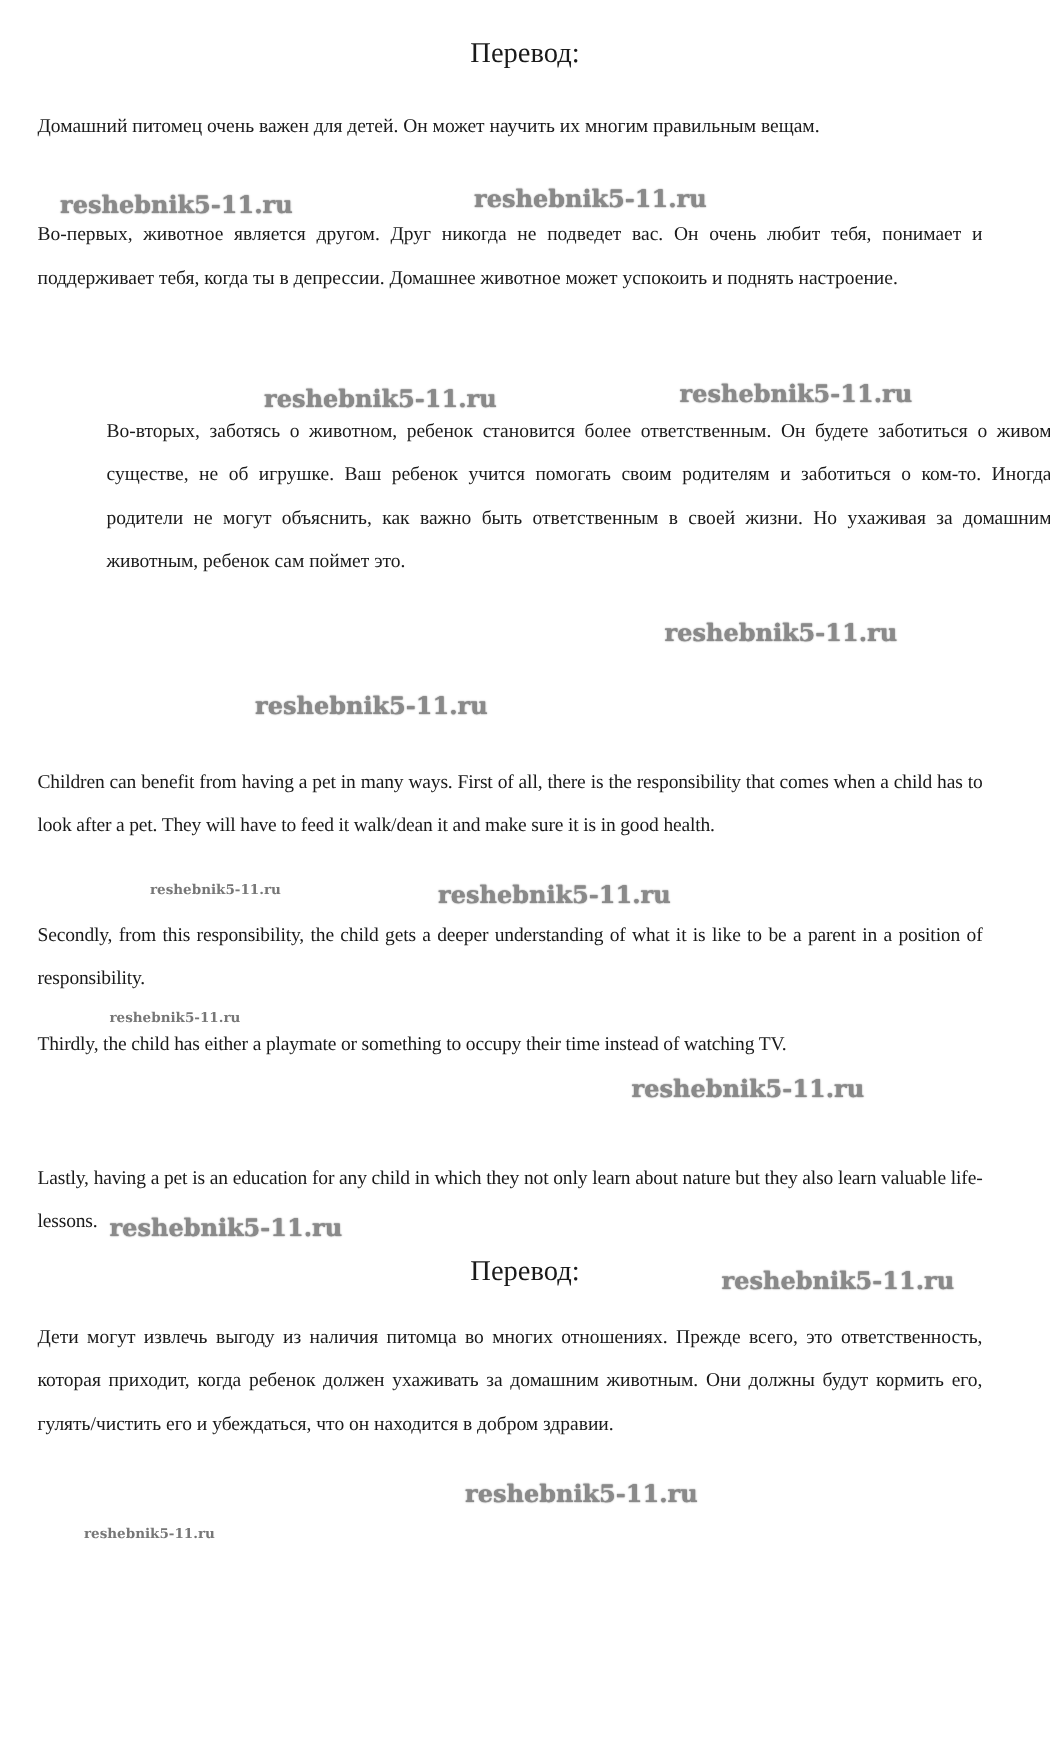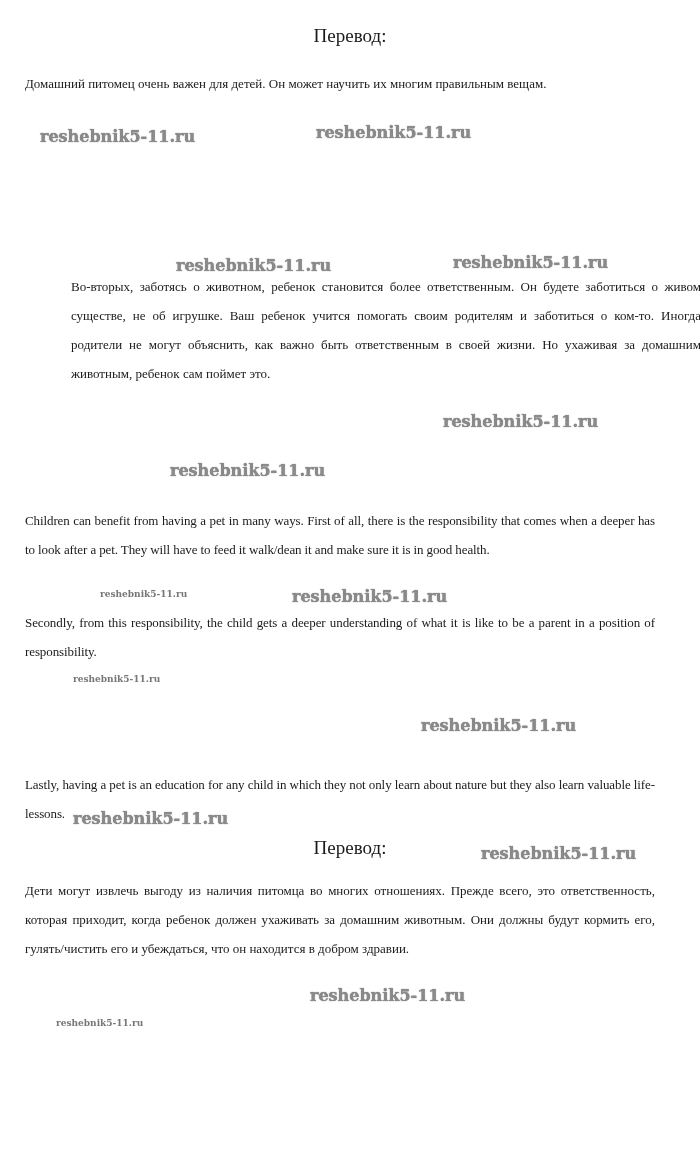--- a/index.html
+++ b/index.html
@@ -27,24 +27,26 @@
     .wm.small { font-size: 9px; line-height: 10px; color: #777; text-shadow: none; }
   </style>
 </head>
 <body>
 
 <div class="page">
 
   <div class="heading" style="top:24px;">Перевод:</div>
 
   <div class="para" style="top:69px;">Домашний питомец очень важен для детей. Он может научить их многим правильным вещам.</div>
+  <div class="para" style="top:141px;">Во-первых, животное является другом. Друг никогда не подведет вас. Он очень любит тебя, понимает и поддерживает тебя, когда ты в депрессии. Домашнее животное может успокоить и поднять настроение.</div>
   <div class="para" style="top:272px;margin-left:46px;">Во-вторых, заботясь о животном, ребенок становится более ответственным. Он будете заботиться о живом существе, не об игрушке. Ваш ребенок учится помогать своим родителям и заботиться о ком-то. Иногда родители не могут объяснить, как важно быть ответственным в своей жизни. Но ухаживая за домашним животным, ребенок сам поймет это.</div>
 
-  <div class="para en" style="top:506px;">Children can benefit from having a pet in many ways. First of all, there is the responsibility that comes when a deeper has to look after a pet. They will have to feed it walk/dean it and make sure it is in good health.</div>
+  <div class="para en" style="top:506px;">Children can benefit from having a pet in many ways. First of all, there is the responsibility that comes when a child has to look after a pet. They will have to feed it walk/dean it and make sure it is in good health.</div>
   <div class="para en" style="top:608px;">Secondly, from this responsibility, the child gets a deeper understanding of what it is like to be a parent in a position of responsibility.</div>
+  <div class="para en" style="top:681px;">Thirdly, the child has either a playmate or something to occupy their time instead of watching TV.</div>
   <div class="para en" style="top:724px;margin-top:46px;">Lastly, having a pet is an education for any child in which they not only learn about nature but they also learn valuable life-lessons.</div>
 
   <div class="heading" style="top:836px;">Перевод:</div>
 
   <div class="para" style="top:876px;">Дети могут извлечь выгоду из наличия питомца во многих отношениях. Прежде всего, это ответственность, которая приходит, когда ребенок должен ухаживать за домашним животным. Они должны будут кормить его, гулять/чистить его и убеждаться, что он находится в добром здравии.</div>
 
   <div class="wm" style="left:40px; top:128px;">reshebnik5-11.ru</div>
   <div class="wm" style="left:316px; top:124px;">reshebnik5-11.ru</div>
   <div class="wm" style="left:176px; top:257px;">reshebnik5-11.ru</div>
   <div class="wm" style="left:453px; top:254px;">reshebnik5-11.ru</div>

